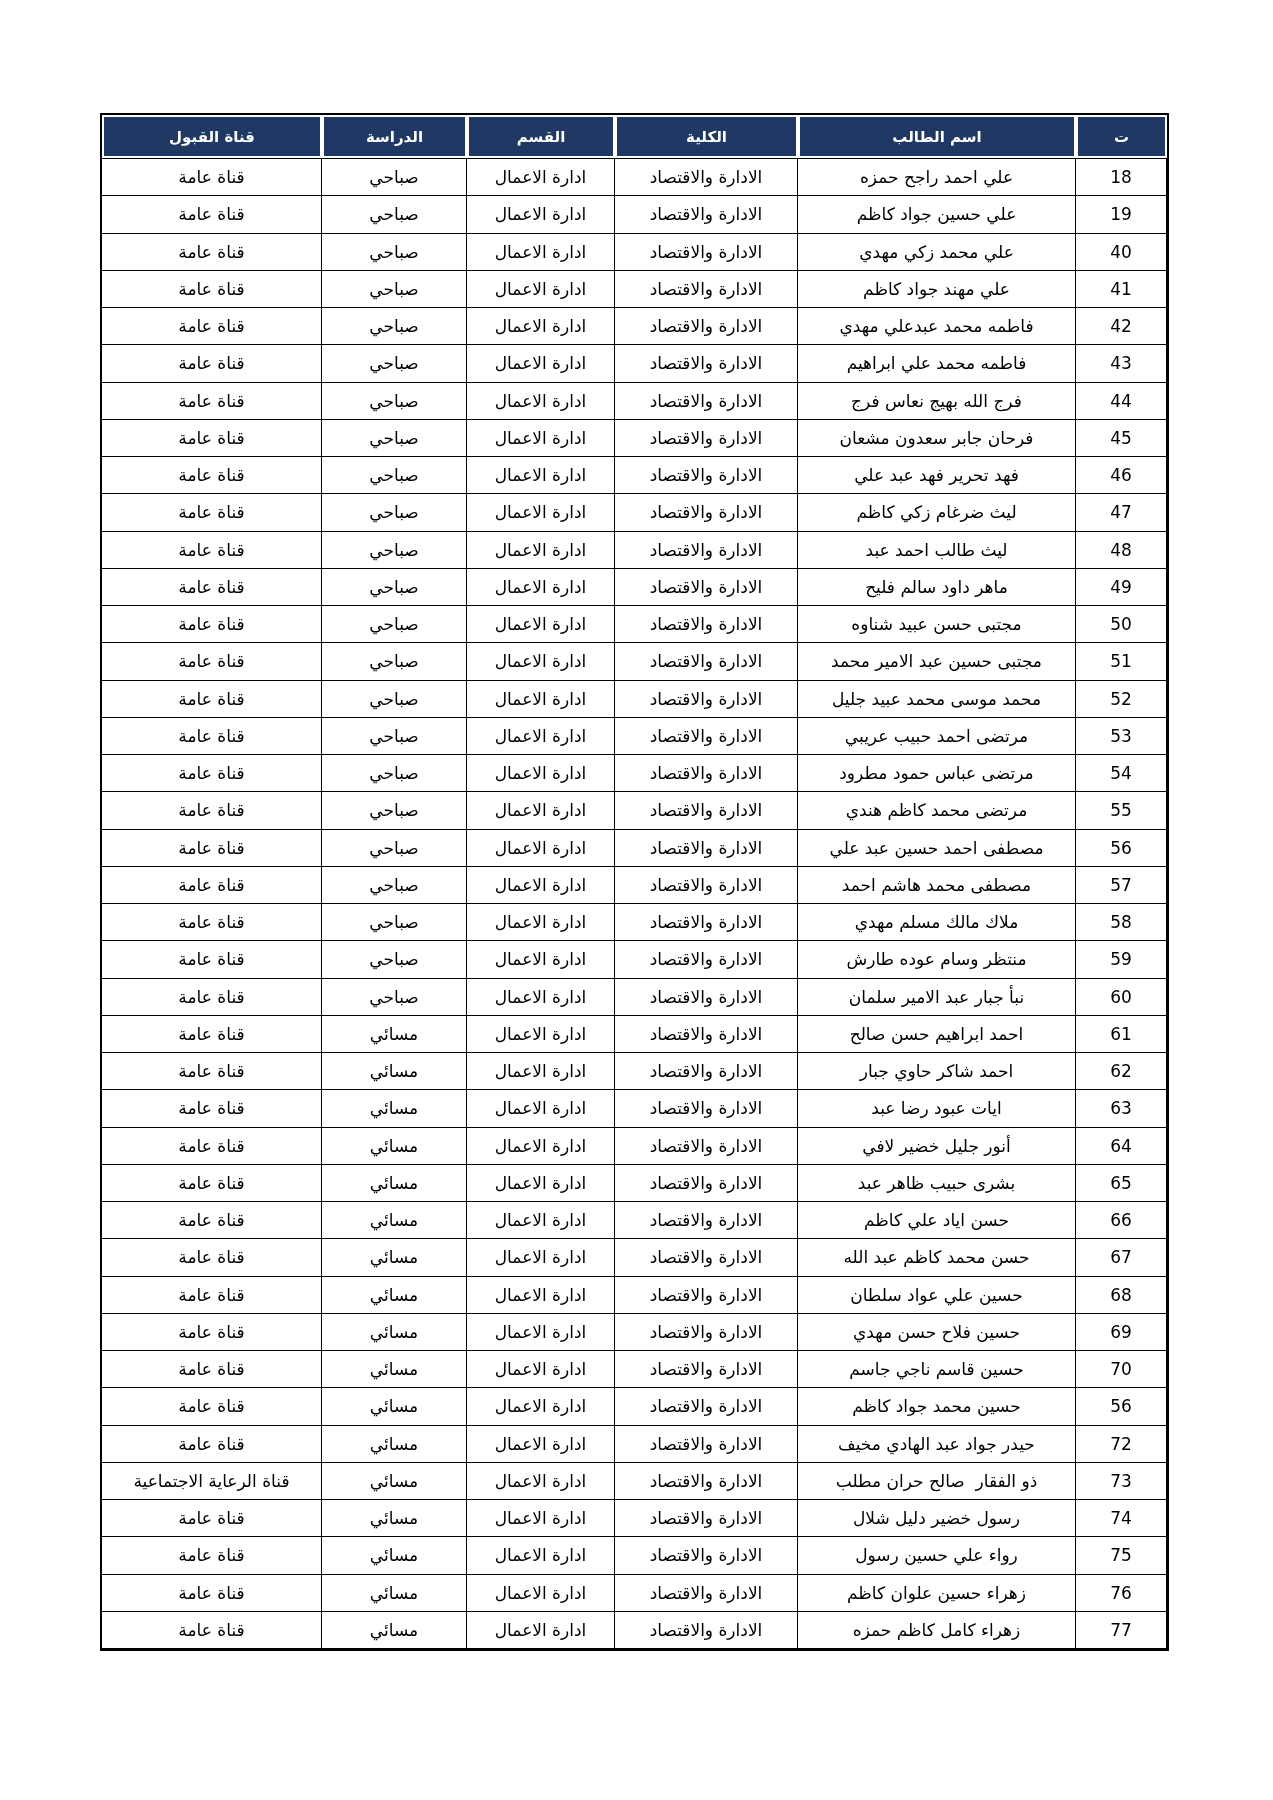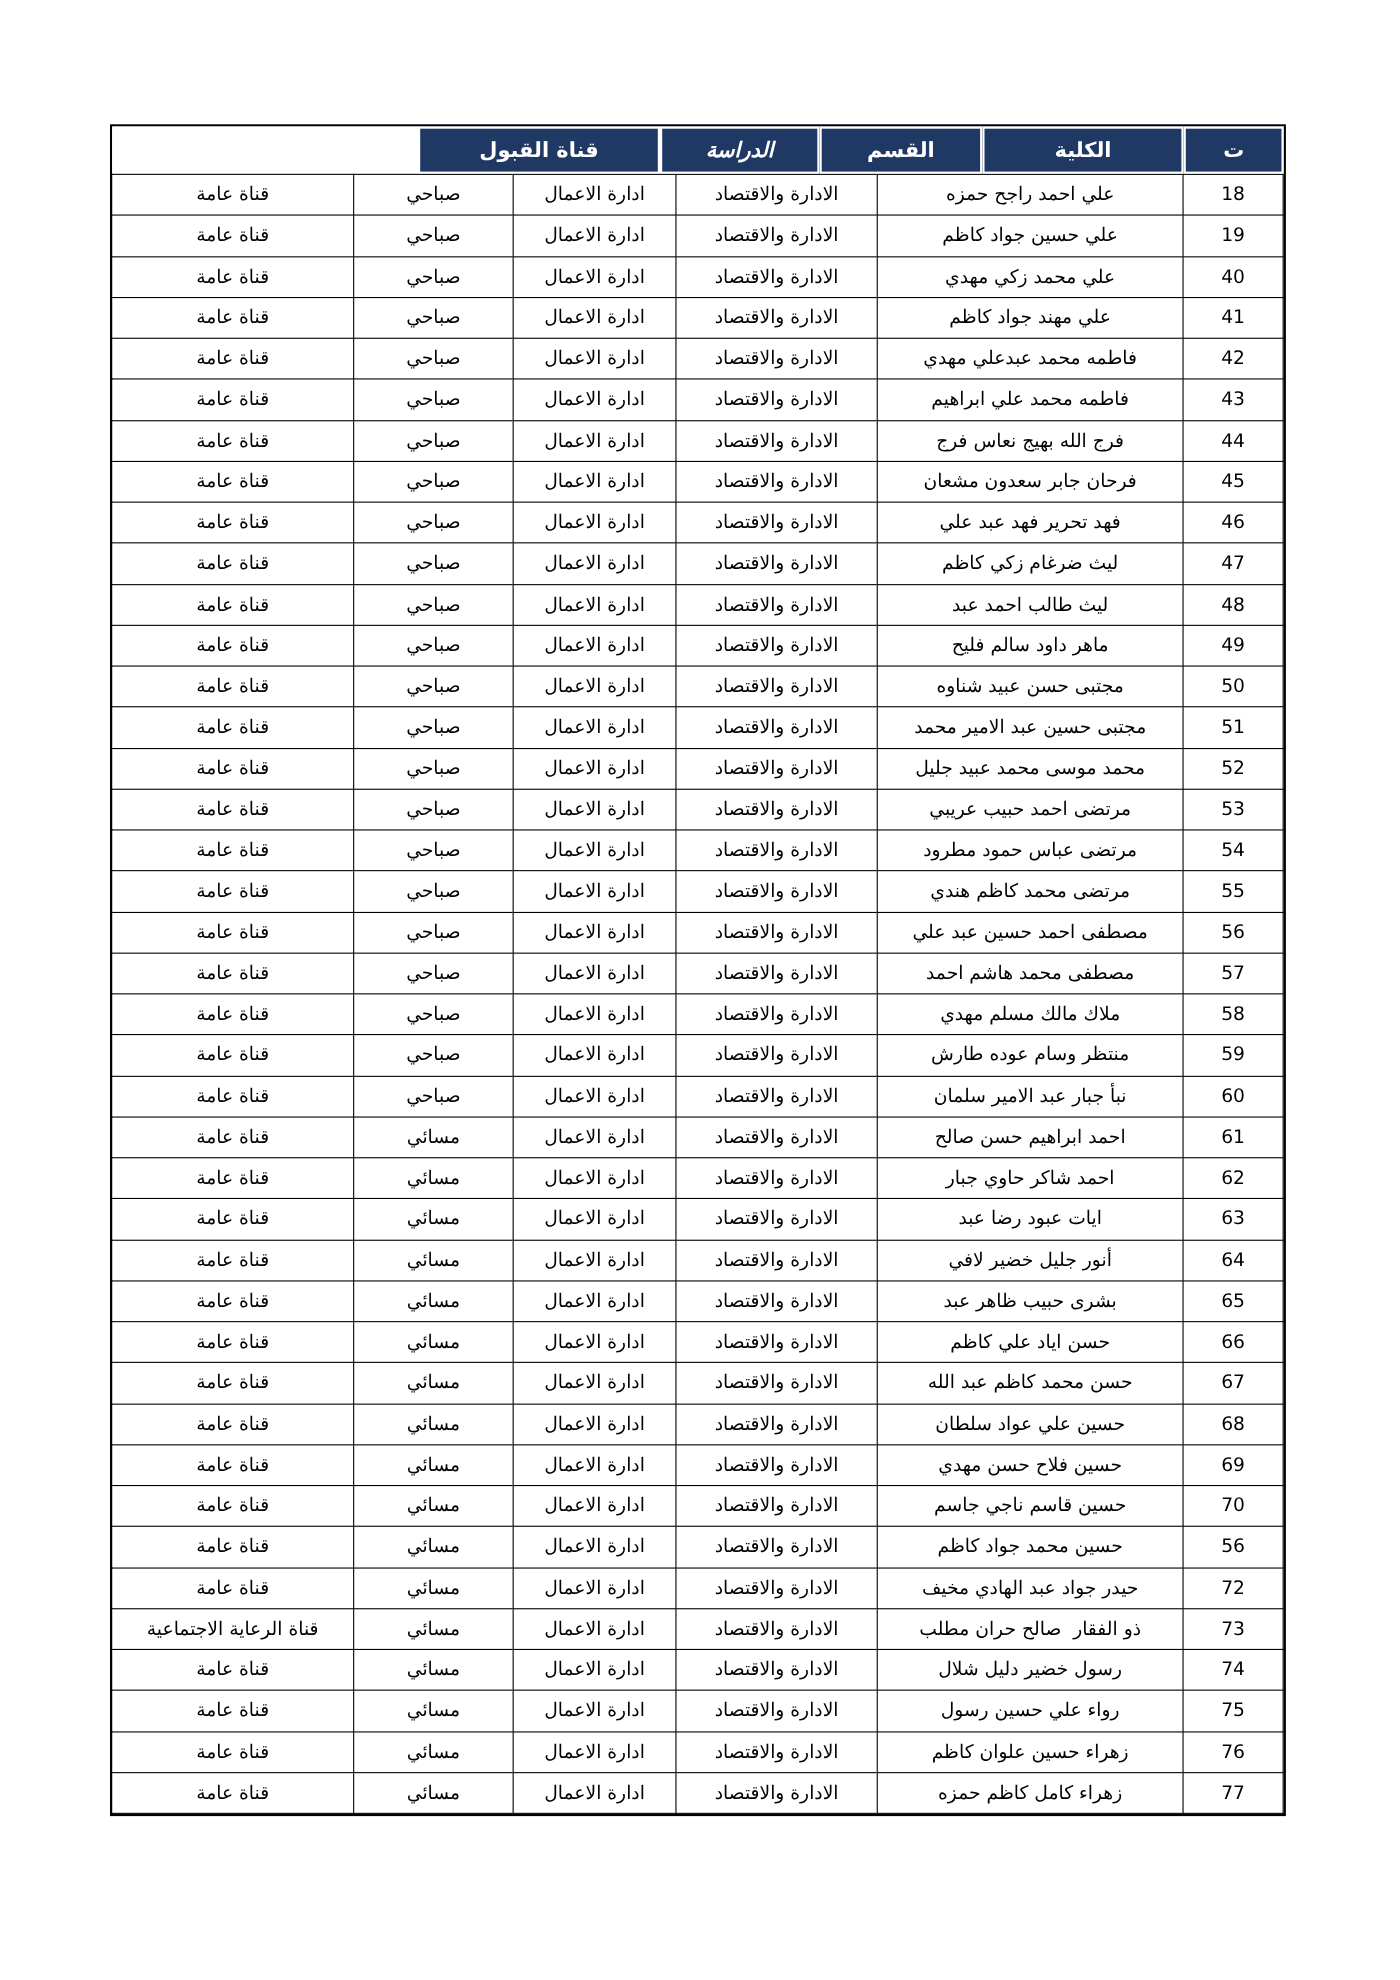--- a/index.html
+++ b/index.html
@@ -24,27 +24,27 @@
   
   .hdr{
     display:flex;direction:rtl;width:1065px;height:43px;background:#ffffff;
   }
   .hdr-cell{
     flex:none;height:100%;
     border:2px solid #ffffff;
     background:var(--header-bg);
     color:var(--header-text);
     display:flex;align-items:center;justify-content:center;
-    font-size:19px;font-weight:bold;
+    font-size:15px;font-weight:bold;
   }
   .w-no{width:91px;}
   .w-name{width:278px;}
   .w-college{width:183px;}
   .w-dept{width:148px;}
-  .w-study{width:145px;font-style:italic;}
+  .w-study{width:145px;}
   .w-channel{width:220px;}
   table.body{
     width:1065px;border-collapse:collapse;table-layout:fixed;direction:rtl;
   }
   table.body tr{height:37.25px;background:var(--row-bg);}
   table.body td{
     border:1.5px solid var(--grid);
     color:var(--body-text);
     font-size:17px;
     text-align:center;
@@ -54,20 +54,21 @@
   }
   td.c-no{font-size:18px;}
   td.c-name{text-align:right;padding-right:2px;white-space:pre;}
 </style>
 </head>
 <body>
 
 <div class="table-wrap">
   <div class="hdr">
     <div class="hdr-cell w-no">ت</div>
+    <div class="hdr-cell w-name">اسم الطالب</div>
     <div class="hdr-cell w-college">الكلية</div>
     <div class="hdr-cell w-dept">القسم</div>
     <div class="hdr-cell w-study">الدراسة</div>
     <div class="hdr-cell w-channel">قناة القبول</div>
   </div>
   <table class="body">
     <colgroup>
       <col style="width:91px">
         <col style="width:278px">
         <col style="width:183px">

